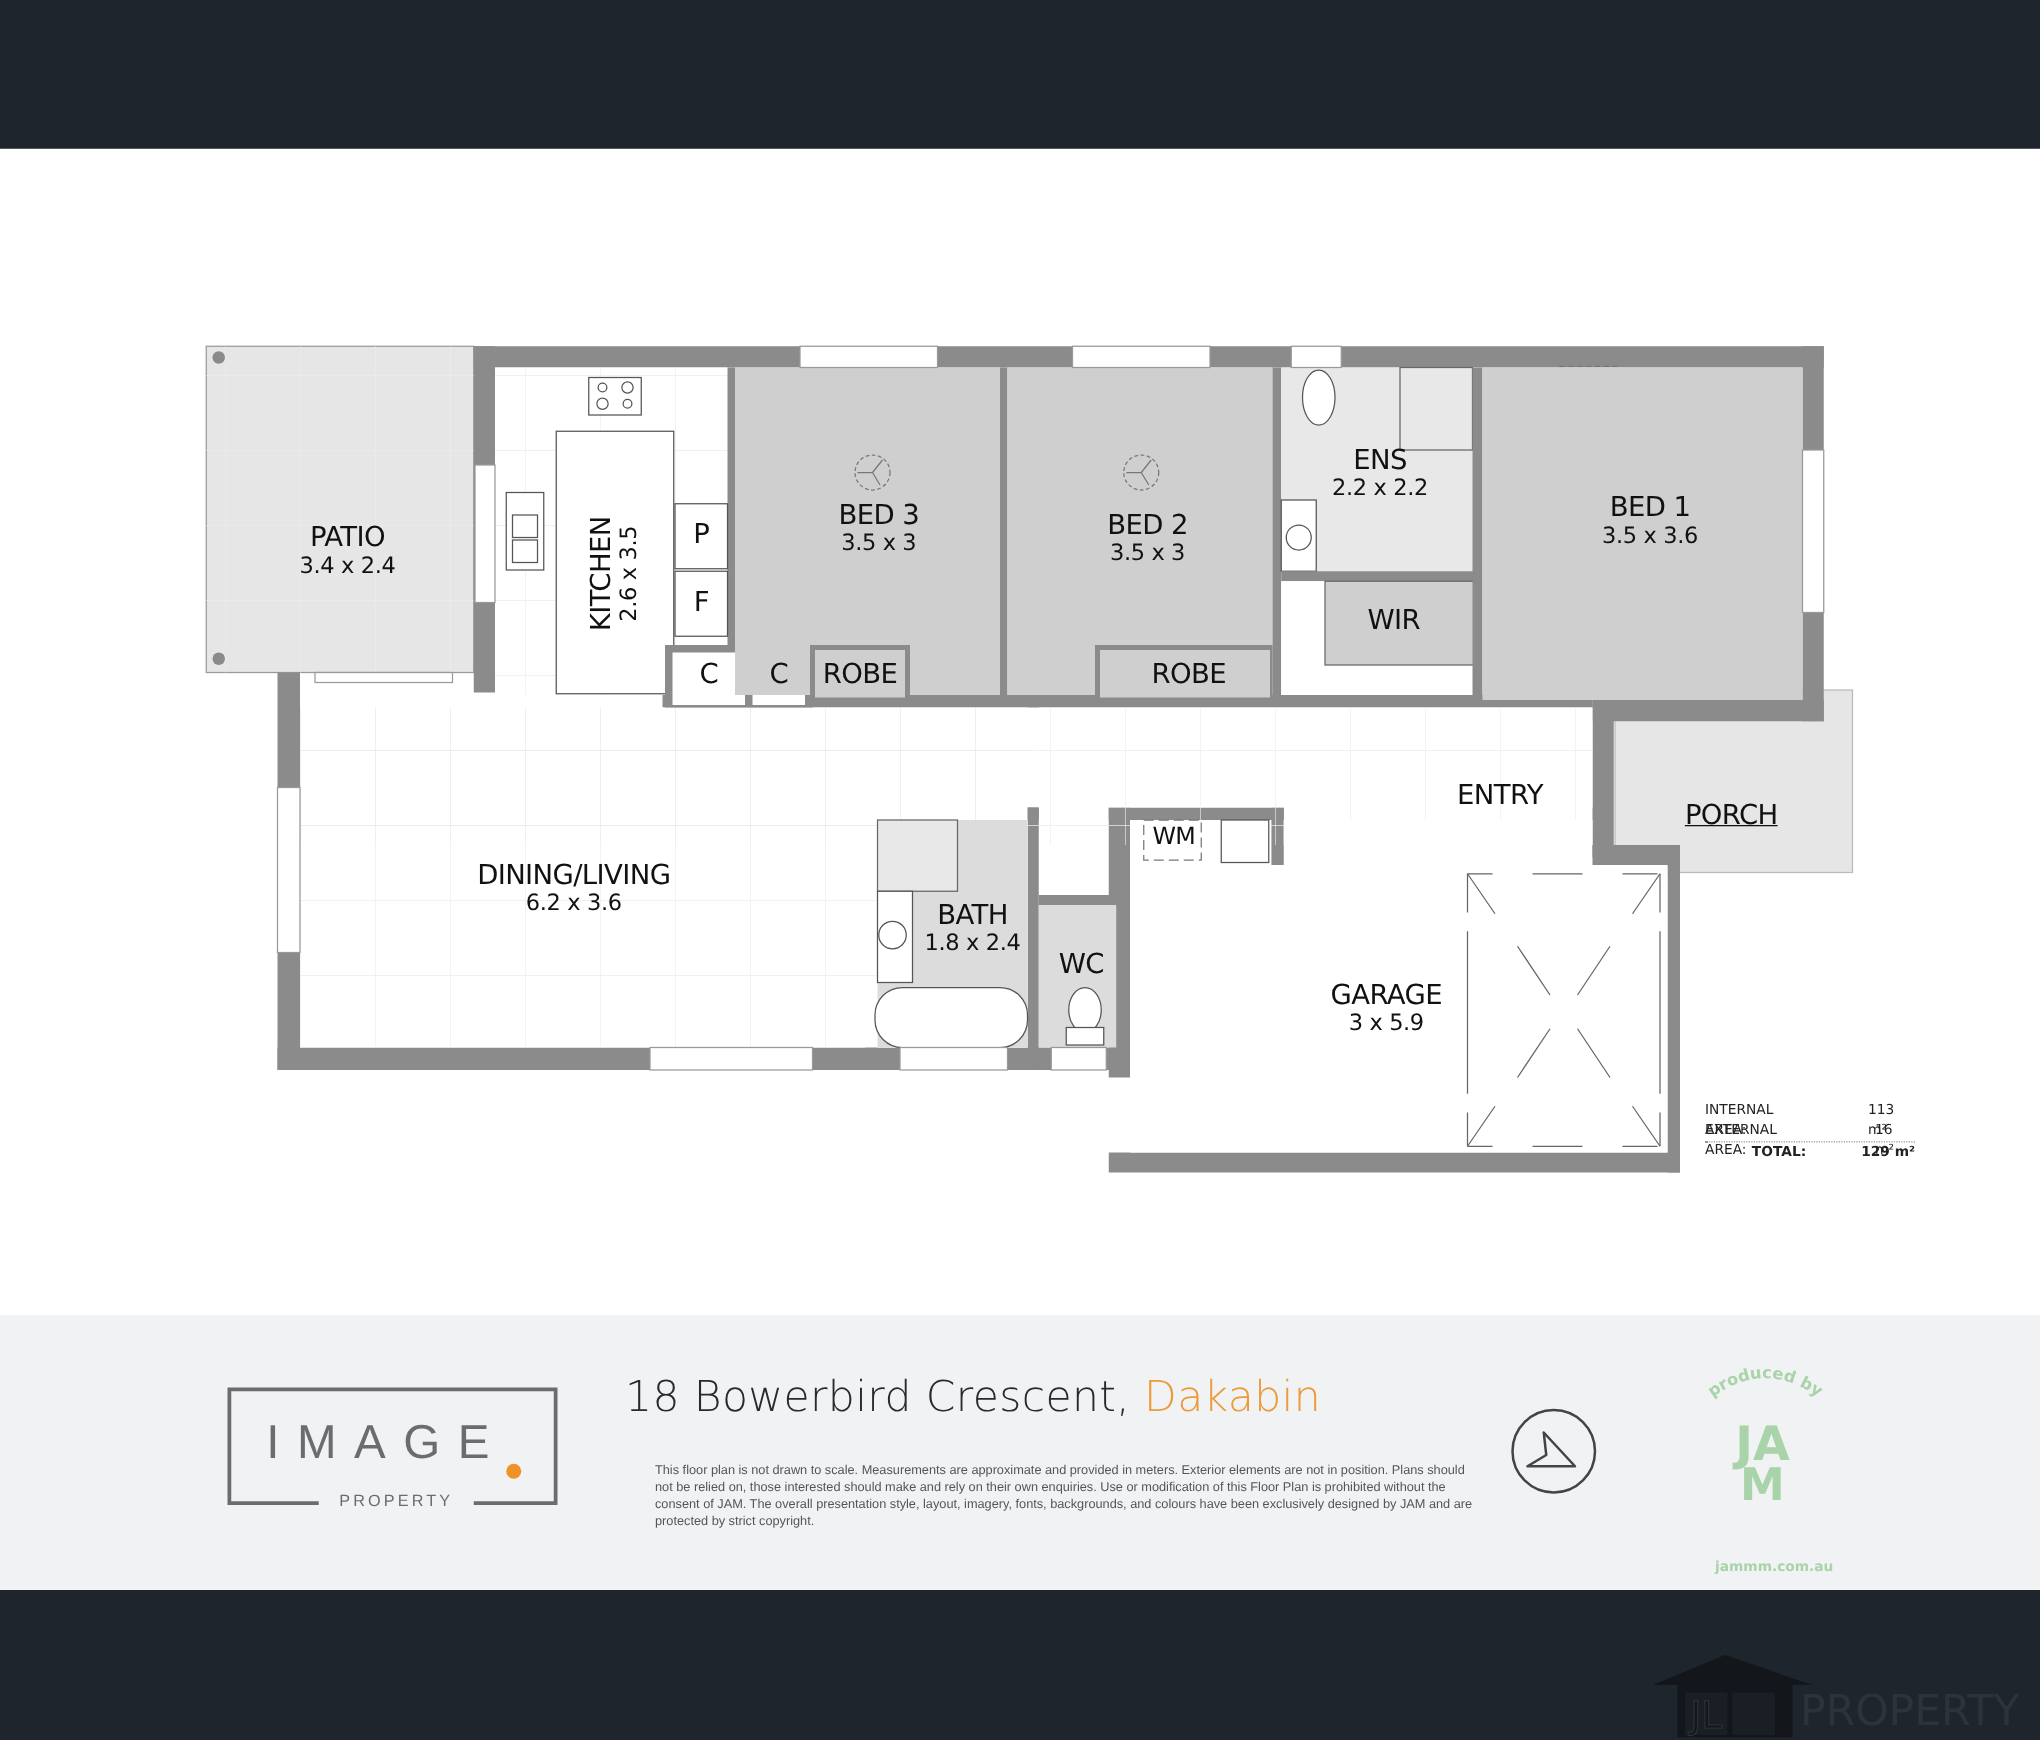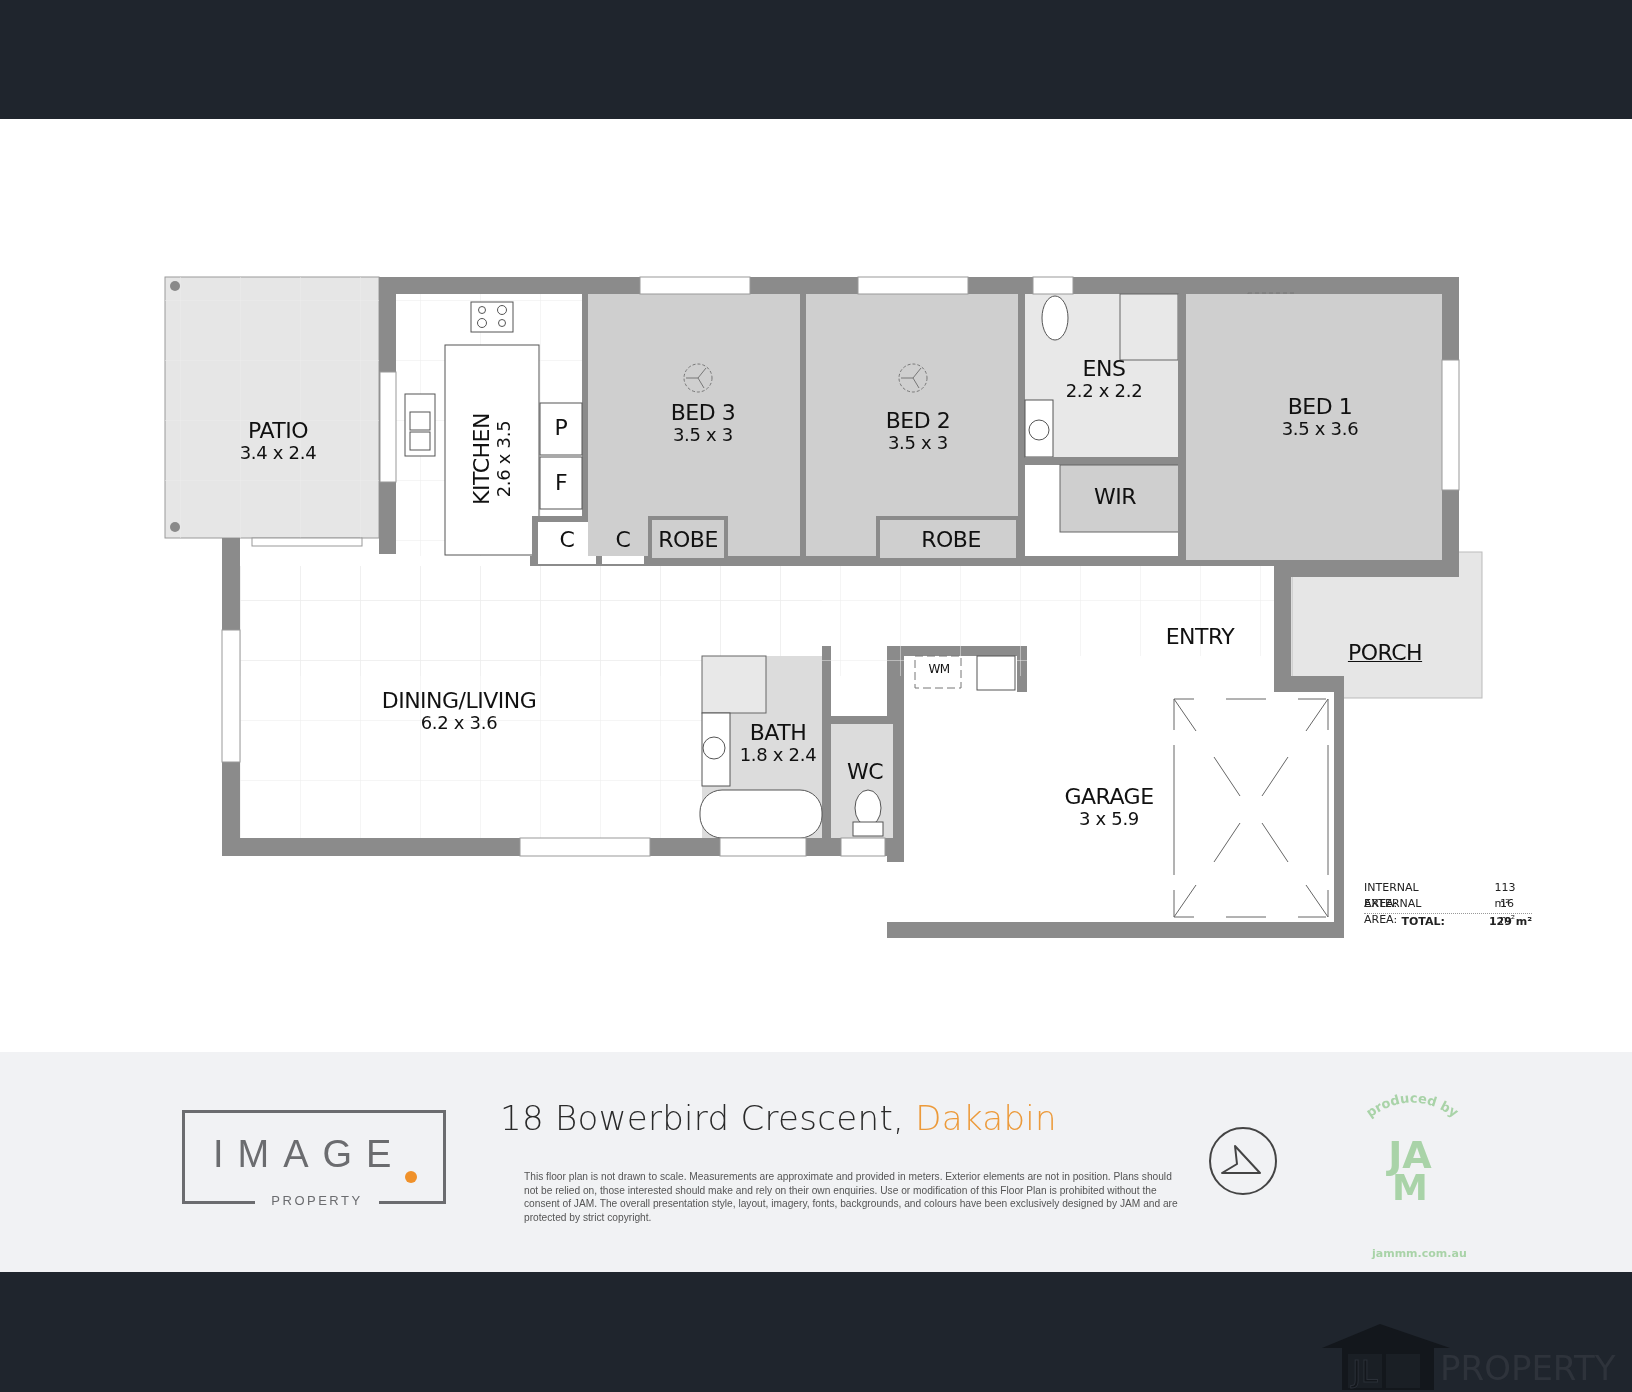--- a/index.html
+++ b/index.html
@@ -243,21 +243,21 @@
 </div>
 
 <div class="room-label" style="left:546px; top:415px; width:30px;"><span class="nm">P</span></div>
 <div class="room-label" style="left:546px; top:470px; width:30px;"><span class="nm">F</span></div>
 <div class="room-label" style="left:549px; top:527px; width:36px;"><span class="nm">C</span></div>
 <div class="room-label" style="left:605px; top:527px; width:36px;"><span class="nm">C</span></div>
 <div class="room-label" style="left:650px; top:527px; width:76px;"><span class="nm">ROBE</span></div>
 <div class="room-label" style="left:906px; top:527px; width:90px;"><span class="nm">ROBE</span></div>
 <div class="room-label" style="left:1080px; top:484px; width:70px;"><span class="nm">WIR</span></div>
 <div class="room-label" style="left:840px; top:759px; width:50px;"><span class="nm">WC</span></div>
-<div class="room-label" style="left:914px; top:659px; width:50px;"><span class="nm" style="font-size:12px;">WM</span></div>
+<div class="room-label" style="left:914px; top:659px; width:50px;"><span class="nm" style="font-size:19px;">WM</span></div>
 <div class="room-label" style="left:1155px; top:624px; width:90px;"><span class="nm">ENTRY</span></div>
 <div class="room-label" style="left:1335px; top:640px; width:100px;text-decoration:underline;"><span class="nm">PORCH</span></div>
 
 <div class="area-table">
   <div class="area-row">
     <span>INTERNAL AREA:</span>
     <span>113 m²</span>
   </div>
   <div class="area-row">
     <span>EXTERNAL AREA:</span>

